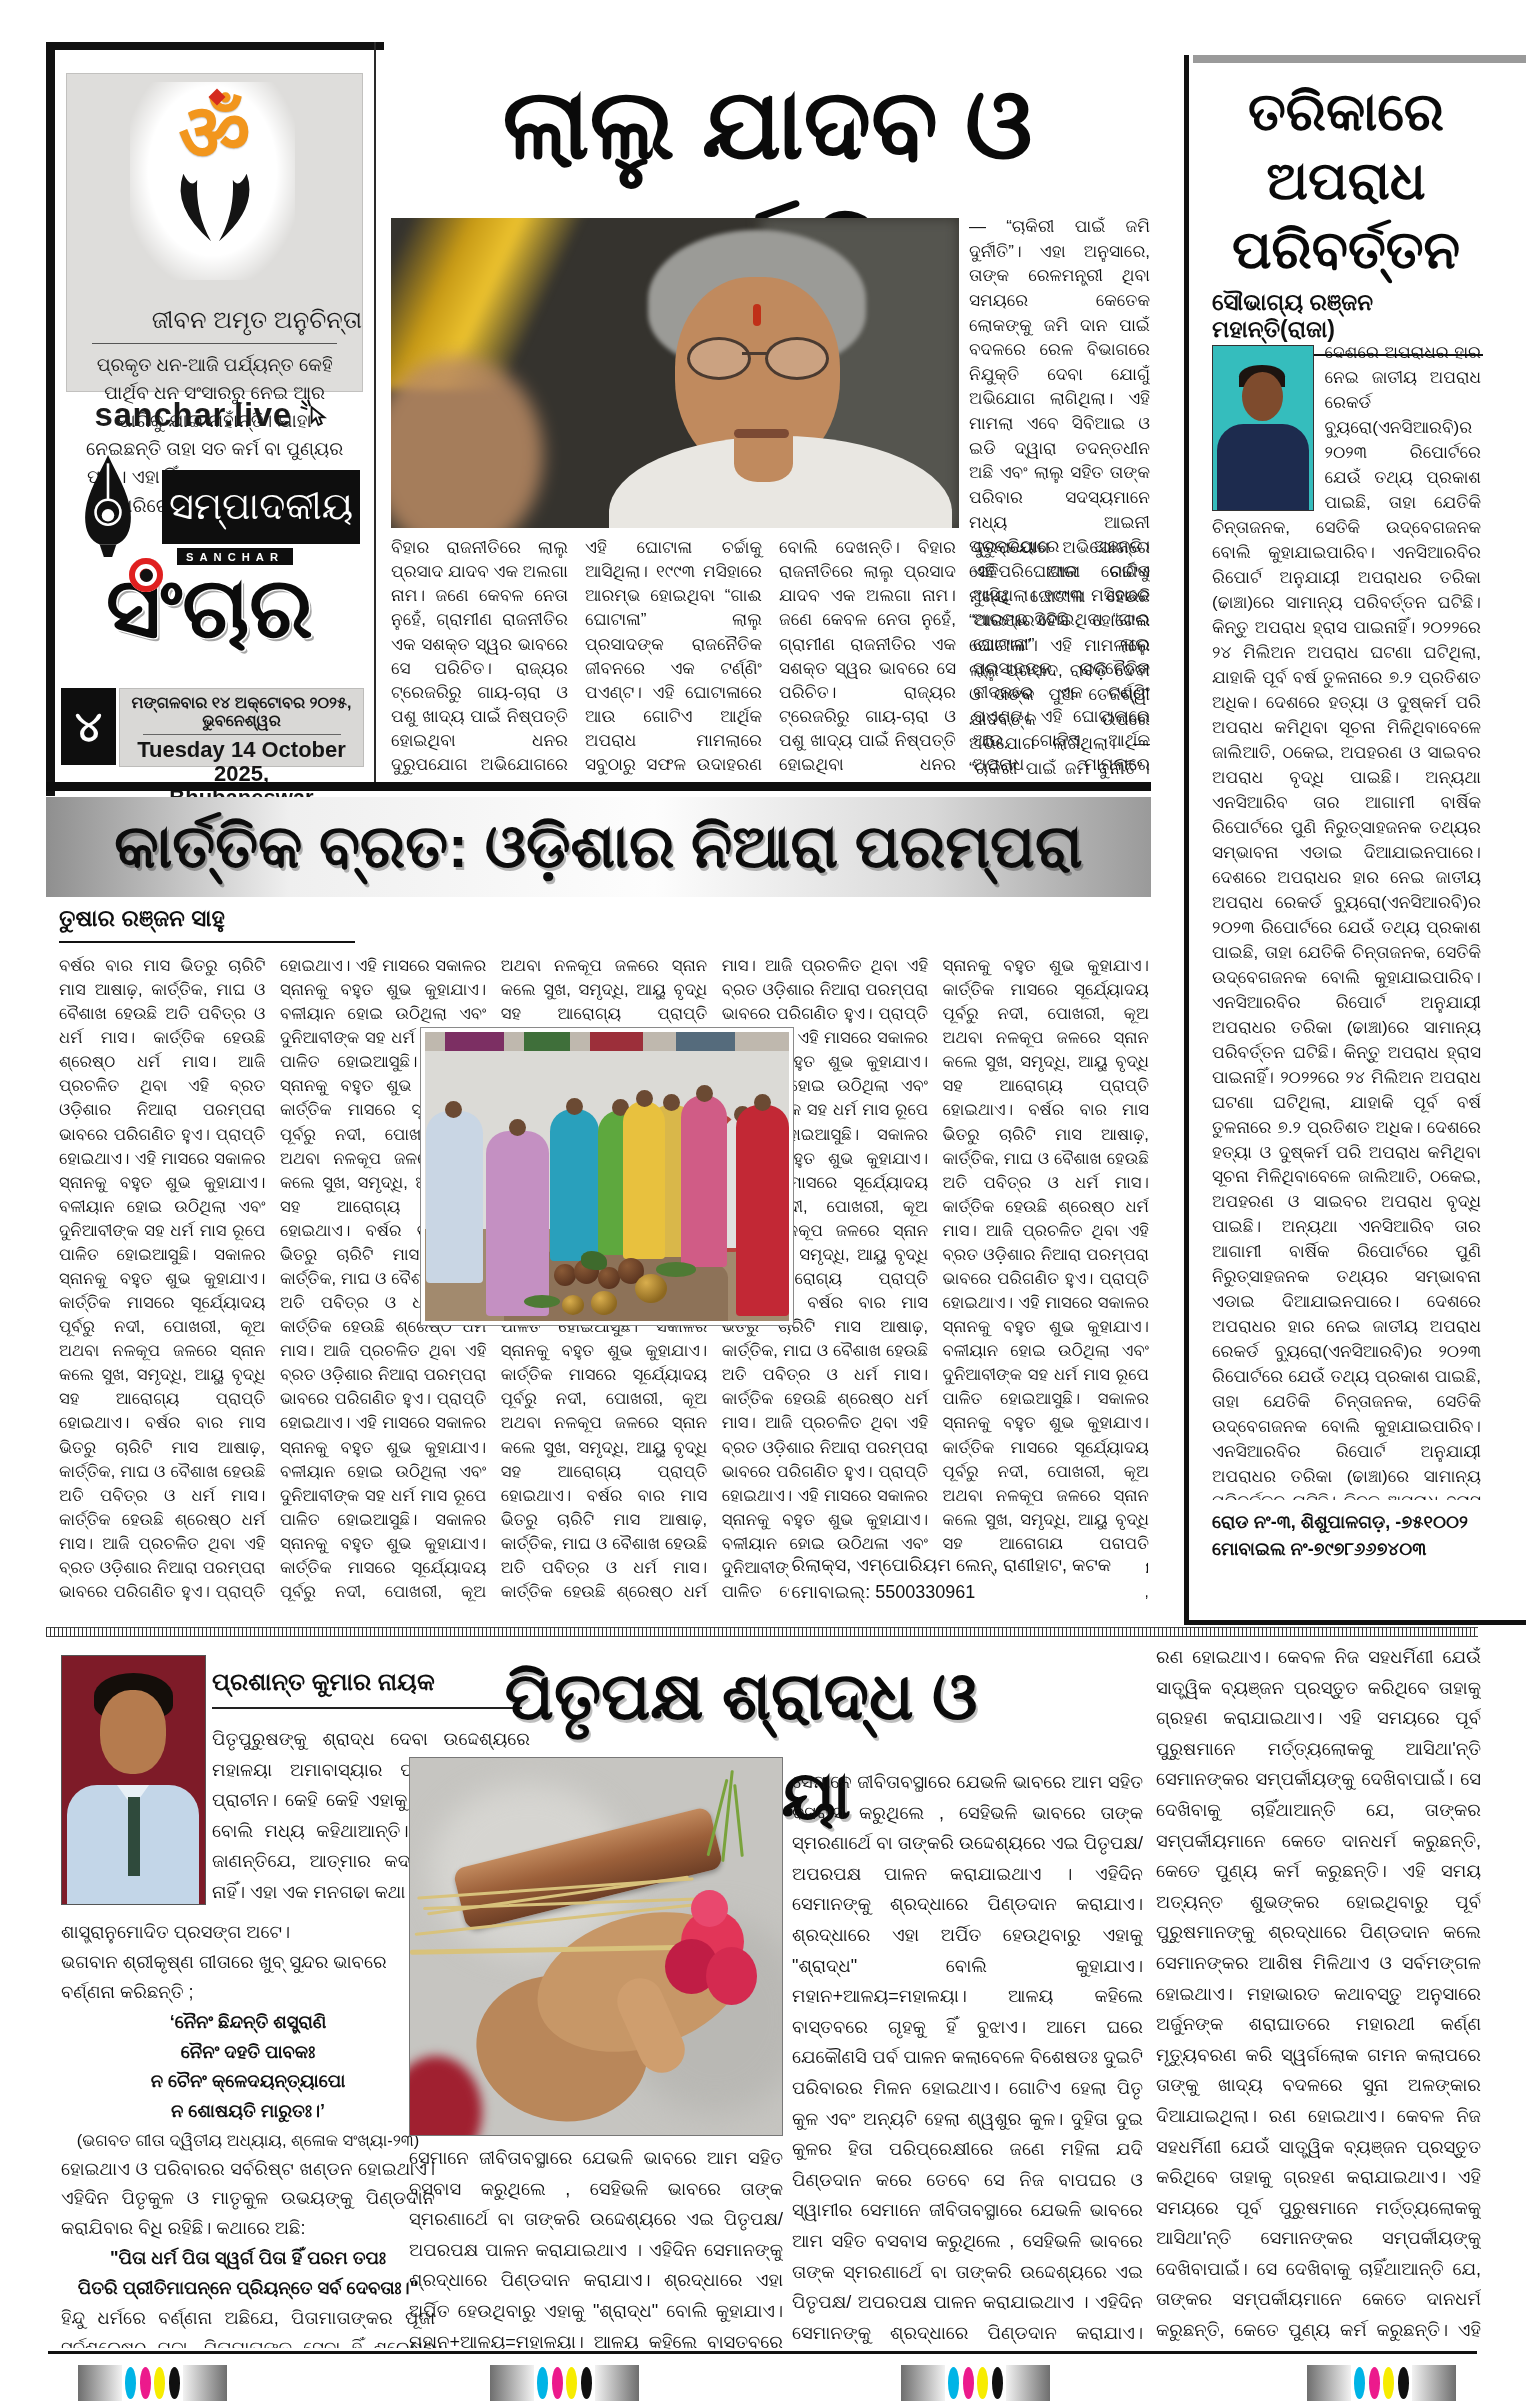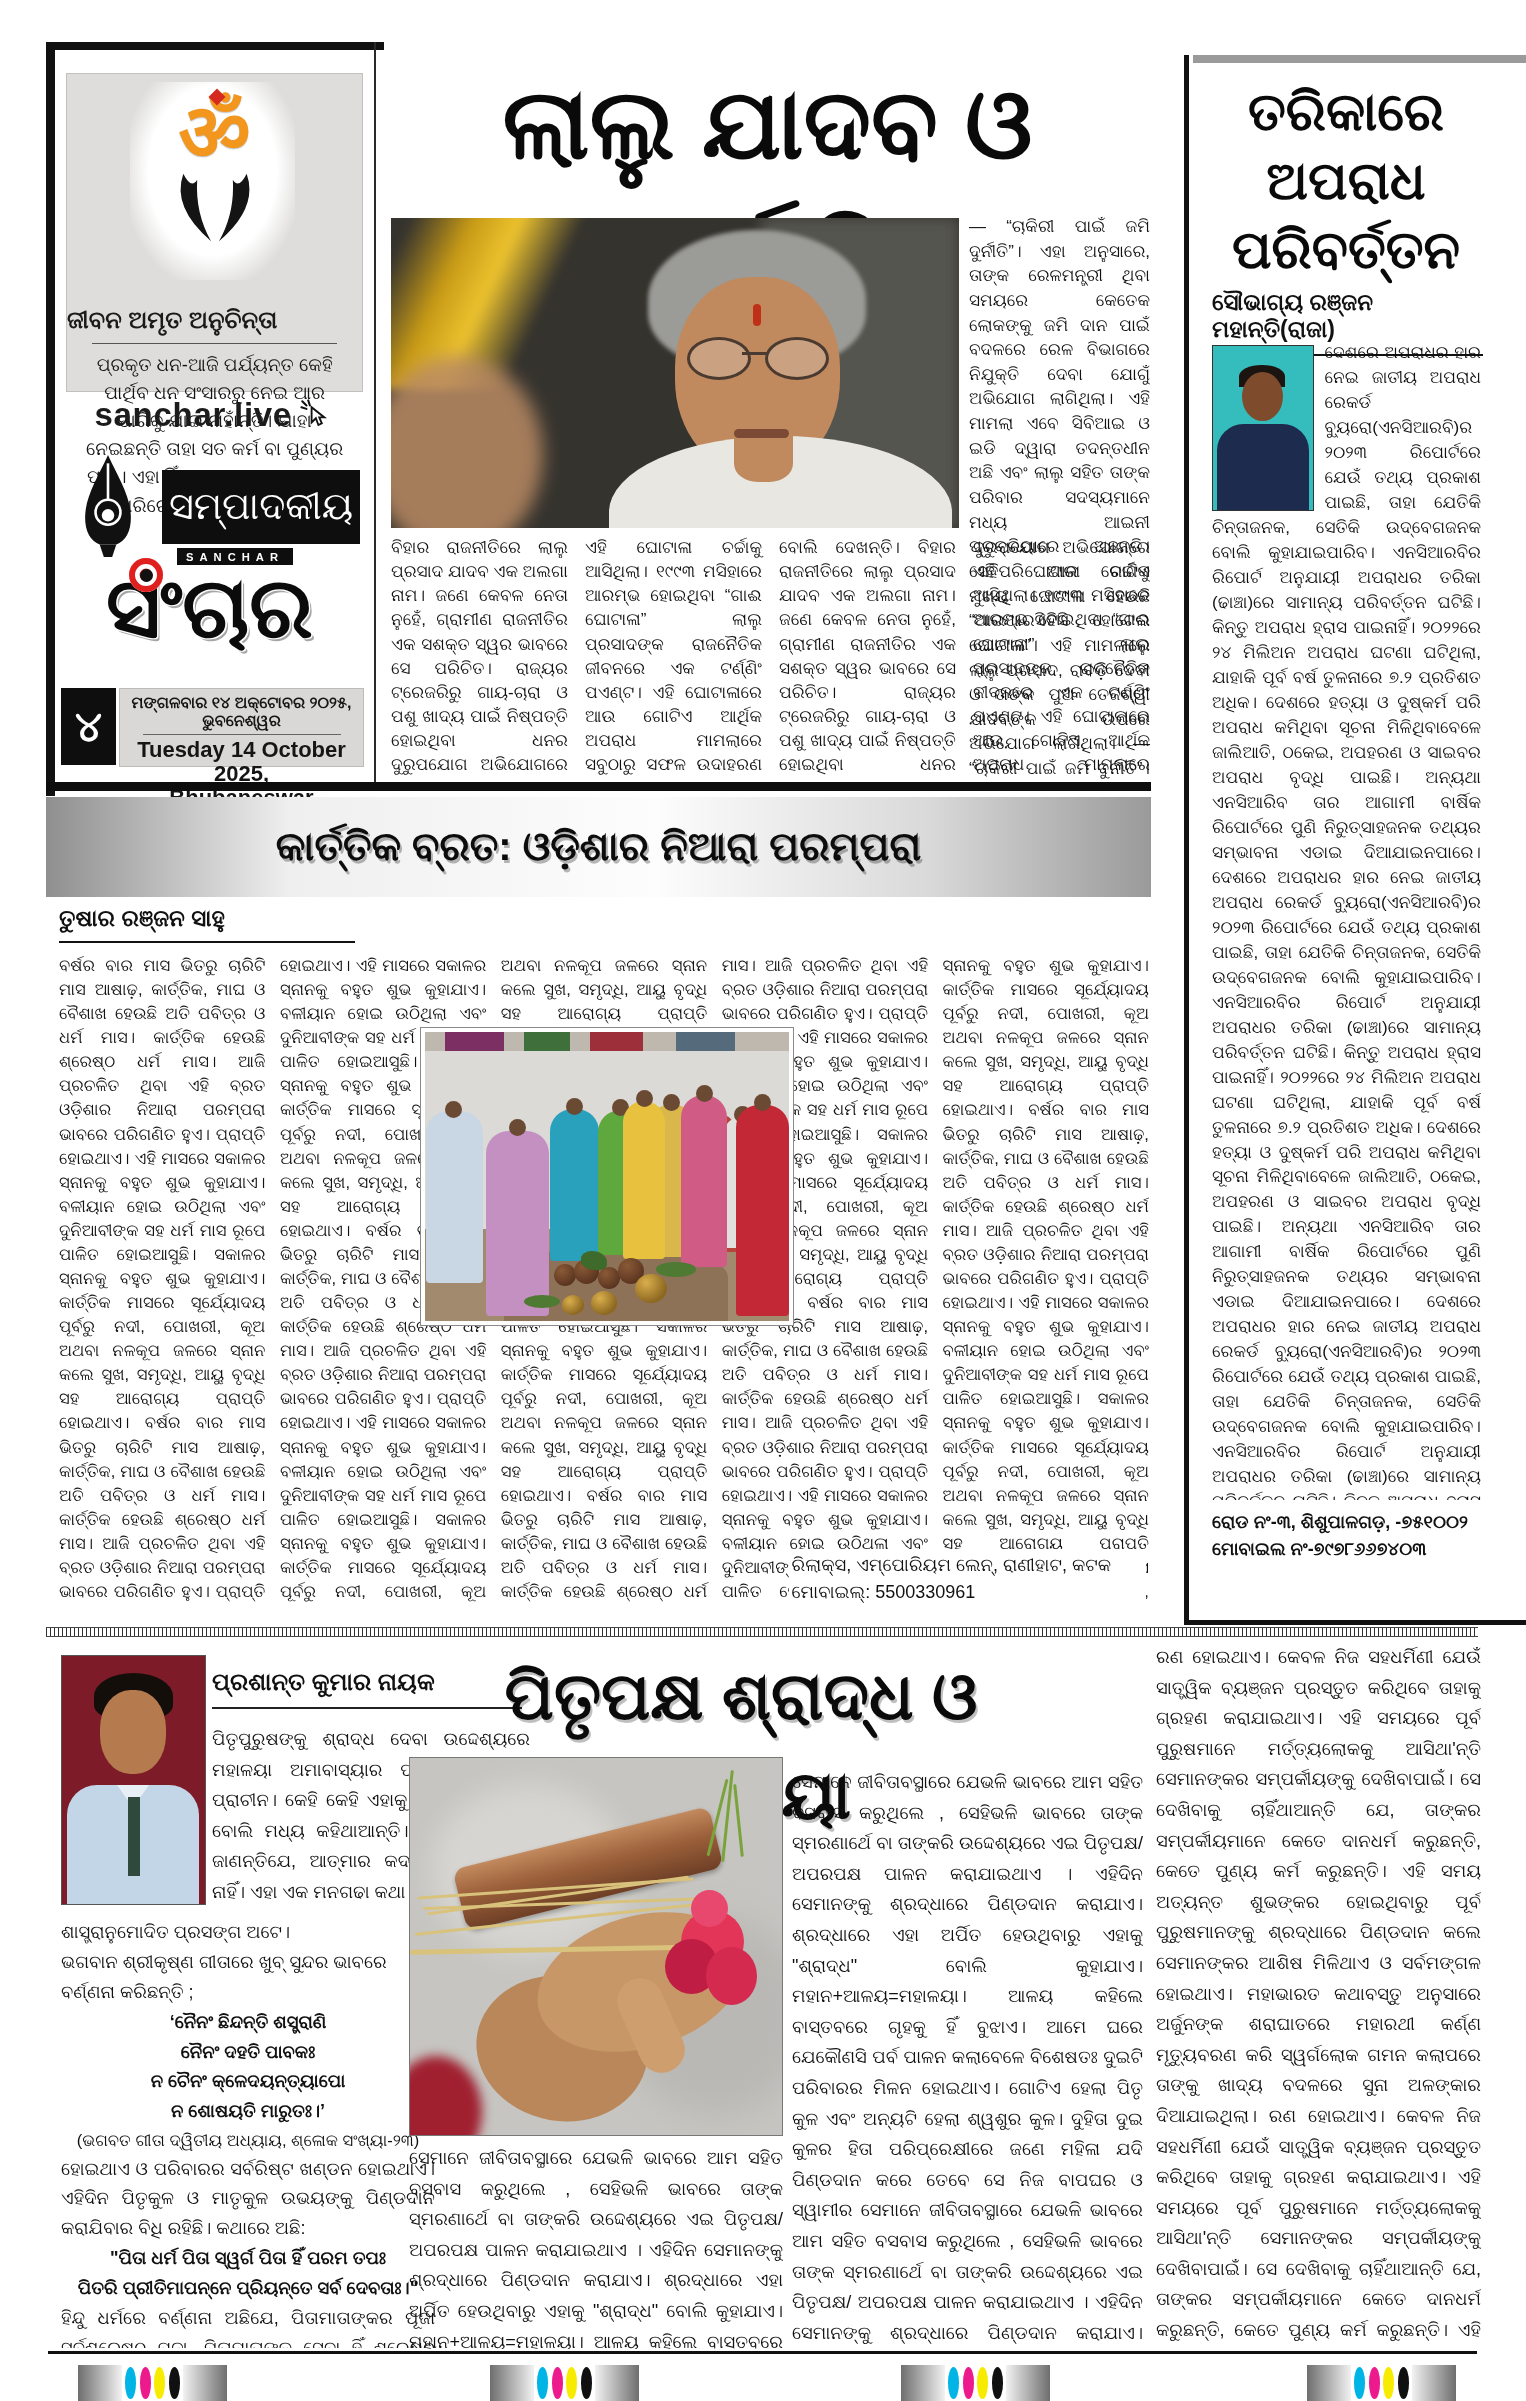--- a/index.html
+++ b/index.html
@@ -15,21 +15,21 @@
   .v-divider{left:374px;top:42px;width:2px;height:744px;background:#2a2a2a;}
 
   
   .om-box{left:66px;top:73px;width:295px;height:317px;background:#dedddb;border:0.7px solid #c2c1bf;}
   .om-glow{left:63px;top:8px;width:165px;height:198px;
     background:radial-gradient(ellipse at 50% 45%,#ffffff 0%,#ffffff 55%,rgba(255,255,255,0) 78%);}
   .om-char{left:0;top:18.5px;width:100%;text-align:center;font-size:79px;line-height:1;
     color:#f2961d;font-weight:700;text-shadow:0 1.3px 1.3px rgba(0,0,0,.25);}
   .om-dot{left:50%;top:17px;width:12px;height:12px;background:#d52b1e;transform:translateX(-4px) rotate(45deg);}
   .om-hands{left:50%;top:99px;transform:translateX(-50%);}
-  .om-title{left:0;top:232px;width:100%;text-align:left;font-size:24px;font-weight:700;color:#1a1a1a;}
+  .om-title{left:0;top:232px;width:100%;text-align:right;font-size:24px;font-weight:400;color:#1a1a1a;}
   .om-rule{left:25px;top:269px;width:245px;height:0;border-top:1.3px solid #555;}
   .om-quote{left:13.2px;top:277px;width:269px;font-size:18.5px;line-height:1.52;text-align:center;color:#161616;}
 
   .site-row{left:66px;top:395px;width:295px;height:40px;display:flex;align-items:center;justify-content:center;gap:6.6px;}
   .site-text{font-size:33px;font-weight:700;letter-spacing:0.7px;color:#1c1c1c;}
 
   .edit-row{left:63px;top:455px;width:298px;height:106px;}
   .nib-wrap{left:12px;top:0;width:66px;height:104px;}
   .edit-label-box{left:99px;top:14.5px;width:198px;height:74px;background:#0e0e0e;display:flex;align-items:center;justify-content:center;}
   .edit-label{color:#fff;font-size:38px;font-weight:400;}
@@ -67,21 +67,21 @@
   .lp-glasses{left:296px;top:119px;width:145px;height:38px;}
   .lp-lens{position:absolute;top:0;width:58px;height:37px;border:3.3px solid #4a3a30;border-radius:50%;background:rgba(235,235,235,.25);}
   .lp-mouth{left:343px;top:211px;width:55px;height:9.2px;border-radius:5.3px;background:#7c4a34;}
   .lp-kurta{left:218px;top:218px;width:343px;height:152px;border-radius:50% 50% 0 0;background:#e9e7e2;}
   .lp-collar{left:343px;top:218px;width:59px;height:46px;background:#c08a5e;border-radius:0 0 40% 40%;}
 
   
   .k-band{left:46px;top:797px;width:1105px;height:100px;
     background:linear-gradient(90deg,#8f8f8f 0%,#efefef 22%,#fdfdfd 55%,#d9d9d9 80%,#9a9a9a 100%);
     display:flex;align-items:center;justify-content:center;}
-  .k-headline{font-size:40px;font-weight:800;color:#0c0c0c;text-shadow:2px 2.6px 0 rgba(0,0,0,.28);}
+  .k-headline{font-size:60px;font-weight:800;color:#0c0c0c;text-shadow:2px 2.6px 0 rgba(0,0,0,.28);}
   .k-byline{left:59px;top:905px;width:296px;font-size:23px;font-weight:700;padding-bottom:9.2px;border-bottom:2px solid #111;}
   .k-body{left:59px;top:953px;width:1090px;height:668px;column-count:5;column-gap:14.5px;font-size:16.5px;line-height:1.46;}
   .k-photo{left:421px;top:1028px;width:364px;height:289px;background:#dcdcda;border:4px solid #fff;outline:0.7px solid #8a8a8a;overflow:hidden;}
   .k-address{left:789px;top:1549px;width:354px;background:#fff;font-size:18px;font-weight:400;line-height:1.5;padding:2.6px 0 1.3px 2.6px;}
 
   
   .kp-wall{left:0;top:18.5px;width:100%;height:99px;background:#dbdad6;}
   .kp-cloth{top:0;height:20px;}
   .kp-ground{left:0;bottom:0;width:100%;height:92px;background:#a28a6e;}
   .kp-ground2{left:79px;bottom:0;width:224px;height:73px;background:#8d7258;border-radius:40% 40% 0 0;}

